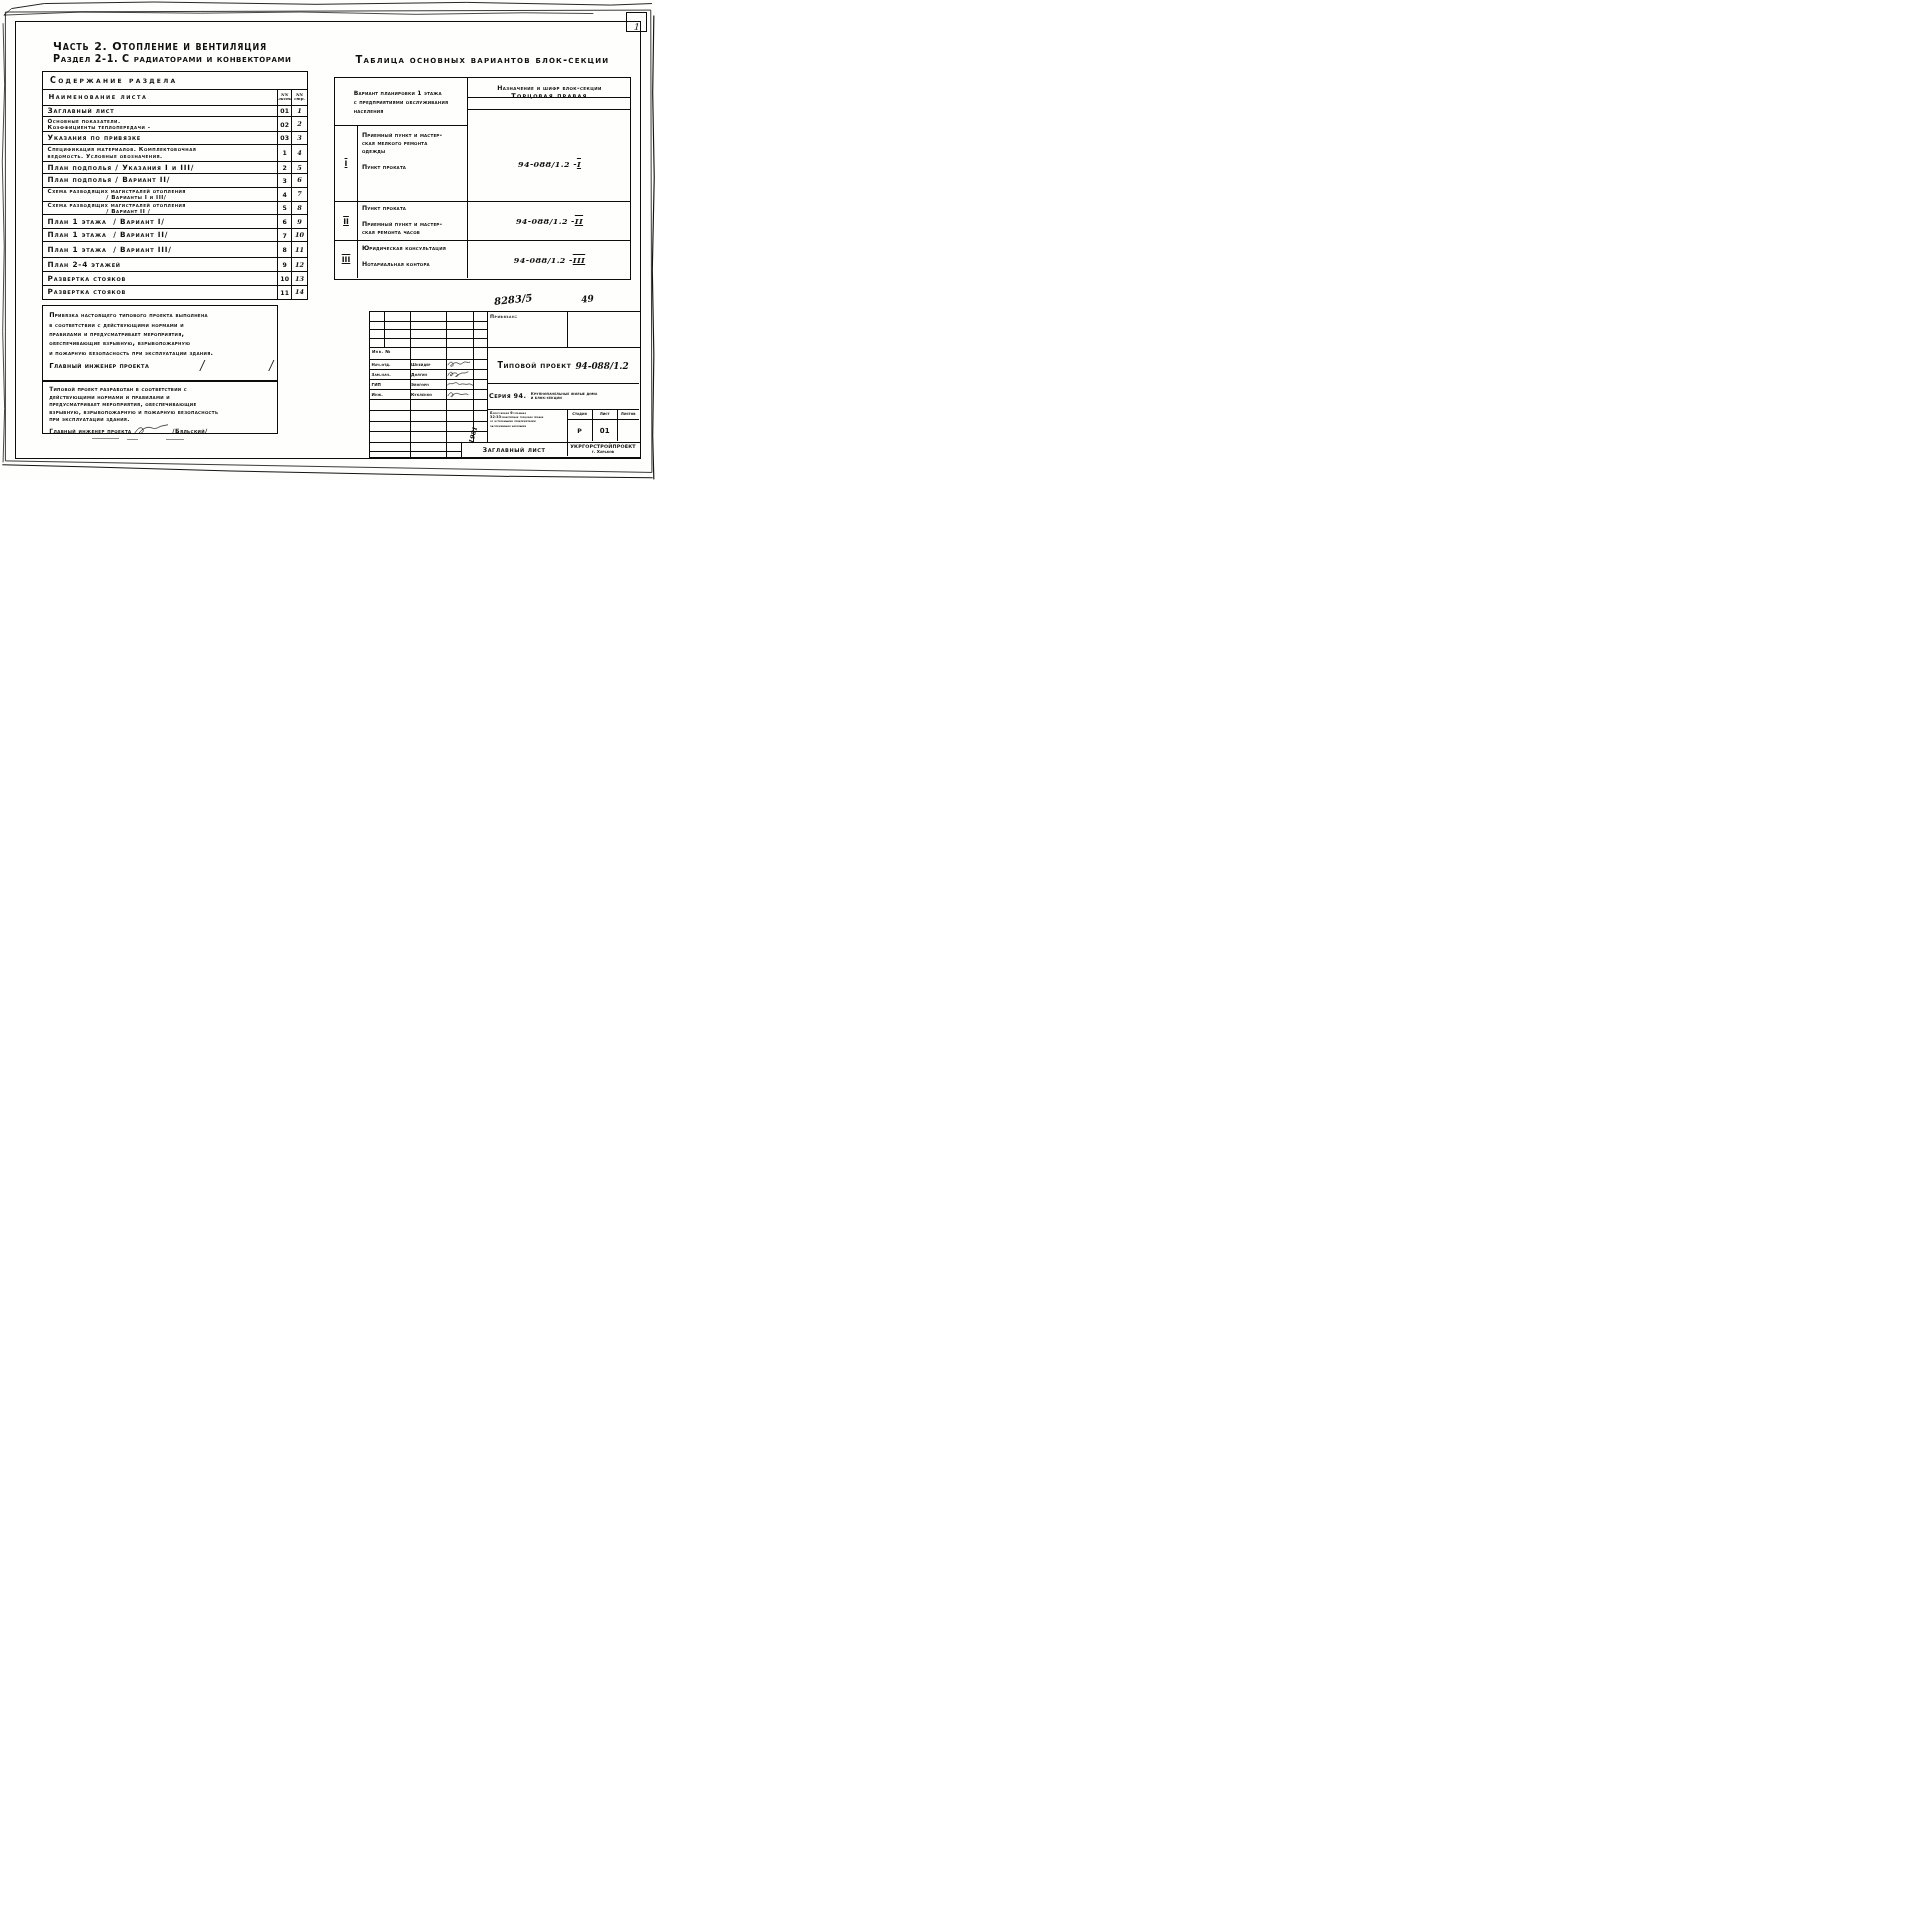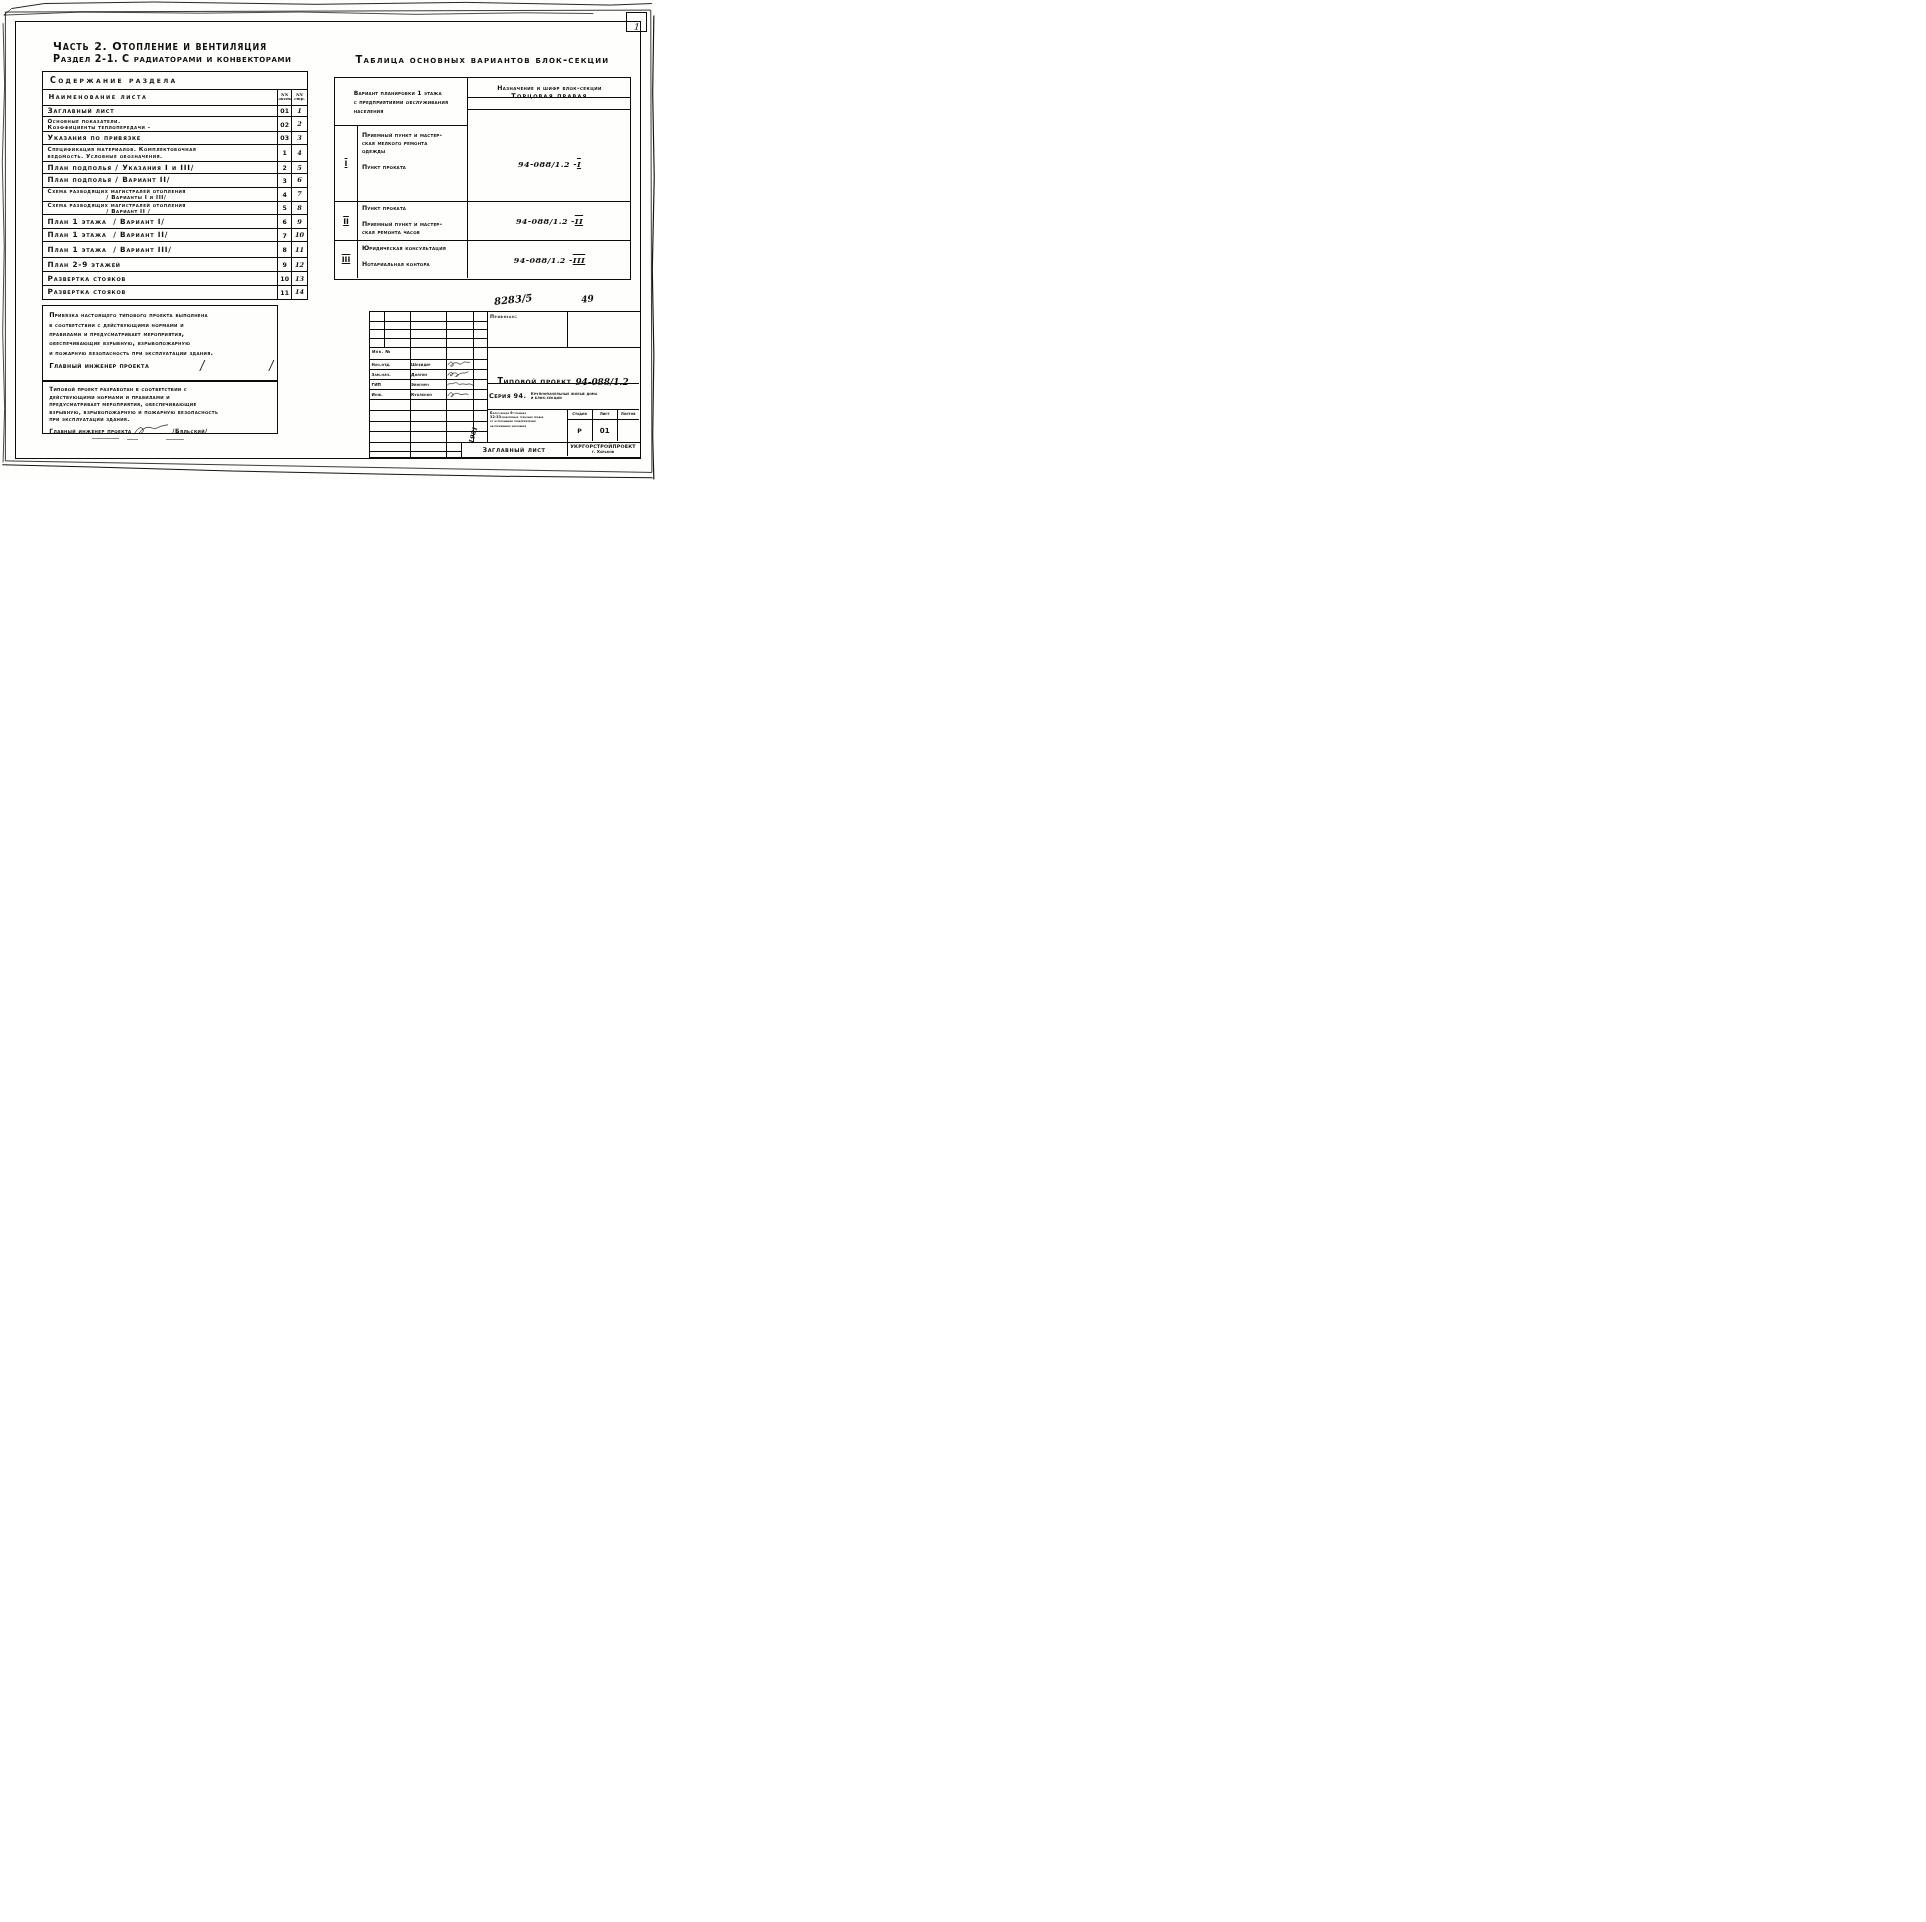--- a/index.html
+++ b/index.html
@@ -66,21 +66,21 @@
   .hn2{left:581px;top:293px;font-size:9.2px;transform:rotate(-6deg);}
 
   
   .stamp{position:absolute;left:369px;top:311px;width:272px;height:147px;border:1.2px solid #0c0c0c;box-sizing:border-box;z-index:3;background:transparent;}
   .lv{position:absolute;width:0.8px;background:#0c0c0c;}
   .lh{position:absolute;height:0.8px;background:#0c0c0c;}
   .scell{position:absolute;box-sizing:border-box;}
   .role{font-size:4px;font-weight:700;letter-spacing:0.1px;display:flex;align-items:center;}
   .inv{font-size:4.2px;font-weight:700;letter-spacing:0.4px;}
   .privy{font-size:4.8px;font-weight:700;letter-spacing:0.6px;}
-  .proj{display:flex;align-items:center;justify-content:center;gap:3.9px;margin-top:16px;}
+  .proj{display:flex;align-items:center;justify-content:center;gap:3.9px;}
   .proj .pl{font-size:8px;font-weight:700;letter-spacing:0.6px;}
   .proj .pn{font-family:"DejaVu Serif",serif;font-style:italic;font-size:8.9px;font-weight:700;}
   .serieswrap{display:flex;align-items:center;padding-left:2px;}
   .series-main{font-size:6.5px;font-weight:700;letter-spacing:0.4px;}
   .series-desc{font-size:3.7px;font-weight:700;line-height:1.2;margin-left:4.6px;letter-spacing:0.1px;}
   .objdesc{font-size:3.4px;font-weight:700;line-height:1.3;padding:1.5px 3.1px;letter-spacing:0.04px;}
   .sthdr{display:flex;align-items:center;justify-content:center;font-size:3.7px;font-weight:700;}
   .stval{display:flex;align-items:center;justify-content:center;font-weight:700;}
   .sheet-title{display:flex;align-items:center;justify-content:center;font-size:6.5px;font-weight:700;letter-spacing:0.6px;}
   .org{display:flex;flex-direction:column;align-items:center;justify-content:center;line-height:1.15;}
@@ -190,21 +190,21 @@
             <td class="ct-name sc pre">План 1 этажа  / Вариант II/</td>
             <td class="ct-sheet">7</td>
             <td class="ct-page">10</td>
           </tr>
       <tr style="height:15.4px">
             <td class="ct-name sc pre">План 1 этажа  / Вариант III/</td>
             <td class="ct-sheet">8</td>
             <td class="ct-page">11</td>
           </tr>
       <tr style="height:14.6px">
-            <td class="ct-name sc pre">План 2-9 этажей</td>
+            <td class="ct-name sc pre">План 2-4 этажей</td>
             <td class="ct-sheet">9</td>
             <td class="ct-page">12</td>
           </tr>
       <tr style="height:13.5px">
             <td class="ct-name sc pre">Развертка стояков</td>
             <td class="ct-sheet">10</td>
             <td class="ct-page">13</td>
           </tr>
       <tr style="height:14.3px">
             <td class="ct-name sc pre">Развертка стояков</td>

